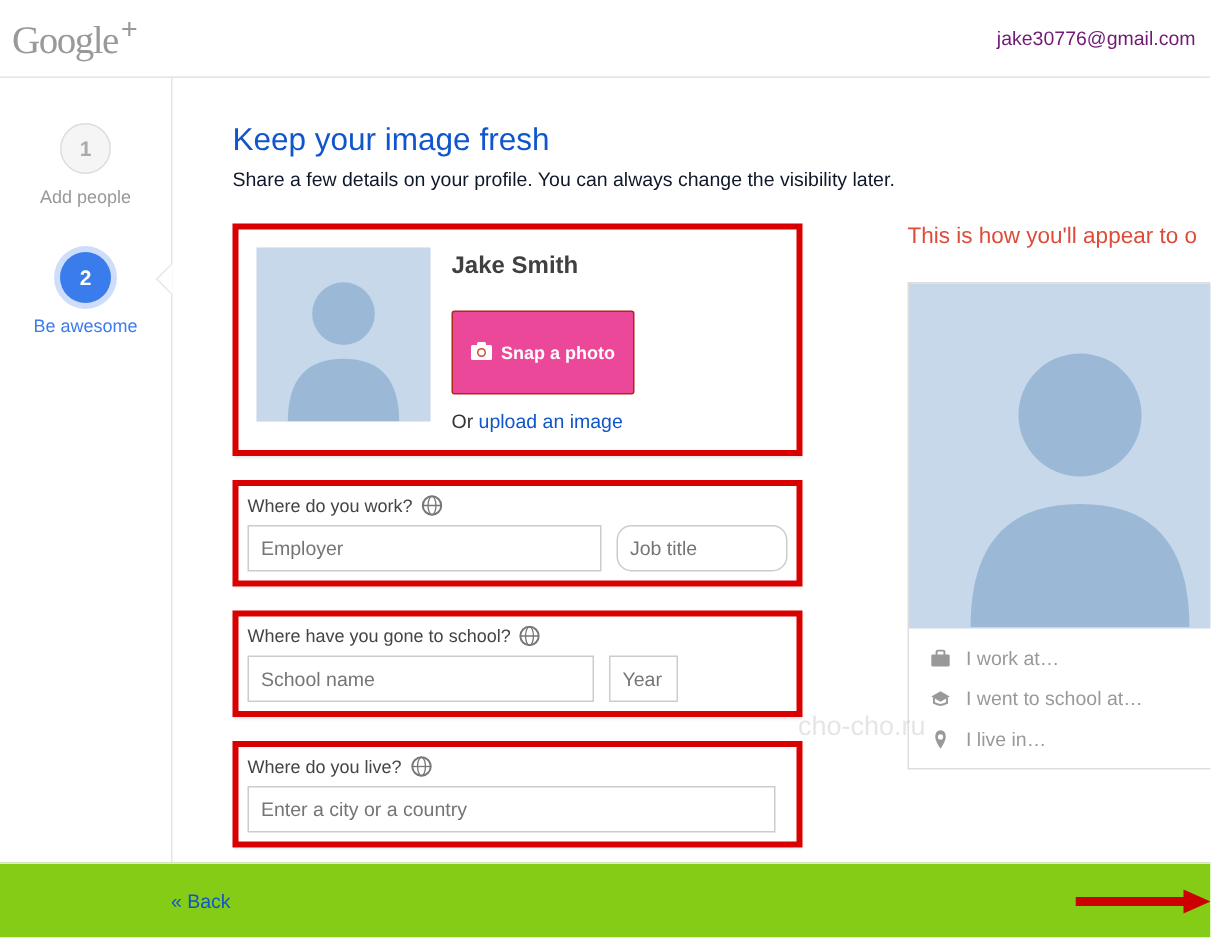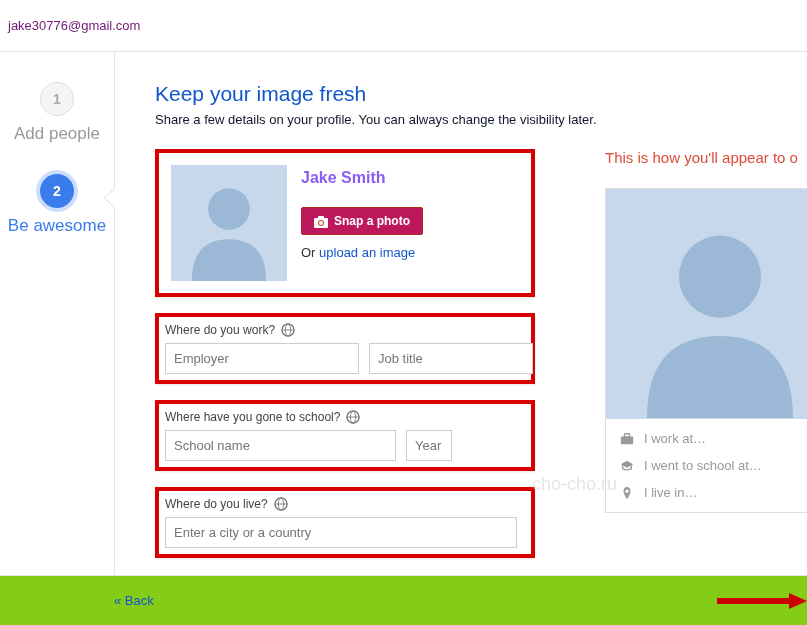--- a/index.html
+++ b/index.html
@@ -10,50 +10,50 @@
     .logo-plus { color: #999; font-size: 20px; vertical-align: super; font-weight: bold; margin-left: 2px; }
     .user-email { color: #701a75; font-size: 13px; }
     
     .main { display: flex; position: absolute; top: 52px; left: 0; right: 0; bottom: 50px; }
     
     .sidebar { width: 114px; background: #fff; padding-top: 30px; position: relative; }
     .step { text-align: center; margin-bottom: 30px; }
     .step-circle { width: 34px; height: 34px; border-radius: 50%; margin: 0 auto 8px; display: flex; align-items: center; justify-content: center; font-size: 14px; font-weight: bold; }
     .step-inactive .step-circle { background: #f5f5f5; border: 1px solid #ddd; color: #aaa; }
     .step-active .step-circle { background: #3a7cec; color: #fff; box-shadow: 0 0 0 4px rgba(58,124,236,0.25); }
-    .step-label { font-size: 17px; color: #999; }
+    .step-label { font-size: 12px; color: #999; }
     .step-active .step-label { color: #3a7cec; }
     .step-active::after { content: ''; position: absolute; right: -1px; width: 0; height: 0; border-top: 10px solid transparent; border-bottom: 10px solid transparent; border-right: 10px solid #fff; filter: drop-shadow(-1px 0 0 #ddd); margin-top: -48px; }
     
     .content { flex: 1; border-left: 1px solid #e5e5e5; padding: 30px 0 30px 40px; background: #fff; box-shadow: -2px 0 4px rgba(0,0,0,0.04); overflow: hidden; }
     
     h1 { color: #1155cc; font-size: 21px; font-weight: normal; margin-bottom: 6px; }
     .subtitle { color: #0f172a; font-size: 13px; margin-bottom: 22px; }
     
     .cols { display: flex; gap: 70px; }
     .left-col { width: 380px; }
     .right-col { flex: 1; }
     
     .highlight-box { border: 4px solid #d90000; padding: 4px; margin-bottom: 16px; box-shadow: 0 1px 2px rgba(0,0,0,0.1); }
     
     .profile-box { display: flex; gap: 14px; align-items: flex-start; padding: 8px; }
     .avatar-lg { width: 116px; height: 116px; background: #c7d8ea; position: relative; overflow: hidden; }
     .avatar-svg { width: 100%; height: 100%; }
     .profile-info { padding-top: 4px; }
-    .profile-name { font-size: 16px; font-weight: bold; color: #8b5cf6; margin-bottom: 20px; }
-    .snap-btn { background: #be185d; color: #fff; border: 1px solid #b0281a; border-radius: 2px; padding: 6px 12px; font-size: 12px; font-weight: bold; cursor: pointer; display: inline-flex; align-items: flex-end; gap: 6px; }
+    .profile-name { font-size: 16px; font-weight: bold; color: #404040; margin-bottom: 20px; }
+    .snap-btn { background: #ec4899; color: #fff; border: 1px solid #b0281a; border-radius: 2px; padding: 20px 12px; font-size: 12px; font-weight: bold; cursor: pointer; display: inline-flex; align-items: flex-start; gap: 6px; }
     .or-upload { margin-top: 10px; font-size: 13px; color: #333; }
     .or-upload a { color: #1155cc; text-decoration: none; }
     
     .section-label { font-size: 12px; font-weight: normal; color: #444; margin-bottom: 6px; display: flex; align-items: center; gap: 6px; }
     .globe-icon { width: 14px; height: 14px; fill: #777; }
     .input-row { display: flex; gap: 10px; }
     input[type=text] { border: 1px solid #ccc; padding: 7px 8px; font-size: 13px; color: #999; font-family: Arial; }
     .input-emp { width: 236px; }
-    .input-job { width: 164px; }
+    .input-job { width: 114px; border-radius: 10px; }
     .input-school { width: 231px; }
     .input-year { width: 46px; }
     .input-city { width: 352px; }
     .section-box { padding: 2px 2px; }
     
     .preview-title { color: #dd4b39; font-size: 15px; margin-bottom: 22px; }
     .preview-card { border: 1px solid #ddd; width: 230px; }
     .preview-avatar { width: 100%; height: 230px; background: #c7d8ea; }
     .preview-meta { padding: 6px 0; }
     .preview-meta-row { display: flex; align-items: center; gap: 10px; padding: 6px 14px; color: #999; font-size: 13px; }
@@ -62,20 +62,23 @@
     .footer { position: absolute; bottom: 0; left: 0; right: 0; height: 50px; background: #84cc16; border-top: 1px solid #e5e5e5; display: flex; align-items: center; padding: 0 20px 0 114px; justify-content: space-between; }
     .back-link { color: #1155cc; text-decoration: none; font-size: 13px; }
     .arrow-right { position: absolute; right: 0; bottom: 14px; }
     
     .watermark { position: absolute; right: 190px; bottom: 130px; color: #ccc; font-size: 18px; font-family: Arial; opacity: 0.5; pointer-events: none; }
   </style>
 </head>
 <body>
 
 <div class="topbar">
+  <div class="logo">
+    <span>Google</span><span class="logo-plus">+</span>
+  </div>
   <div class="user-email">jake30776@gmail.com</div>
 </div>
 
 <div class="main">
   <div class="sidebar">
     <div class="step step-inactive">
       <div class="step-circle">1</div>
       <div class="step-label">Add people</div>
     </div>
     <div class="step step-active">

